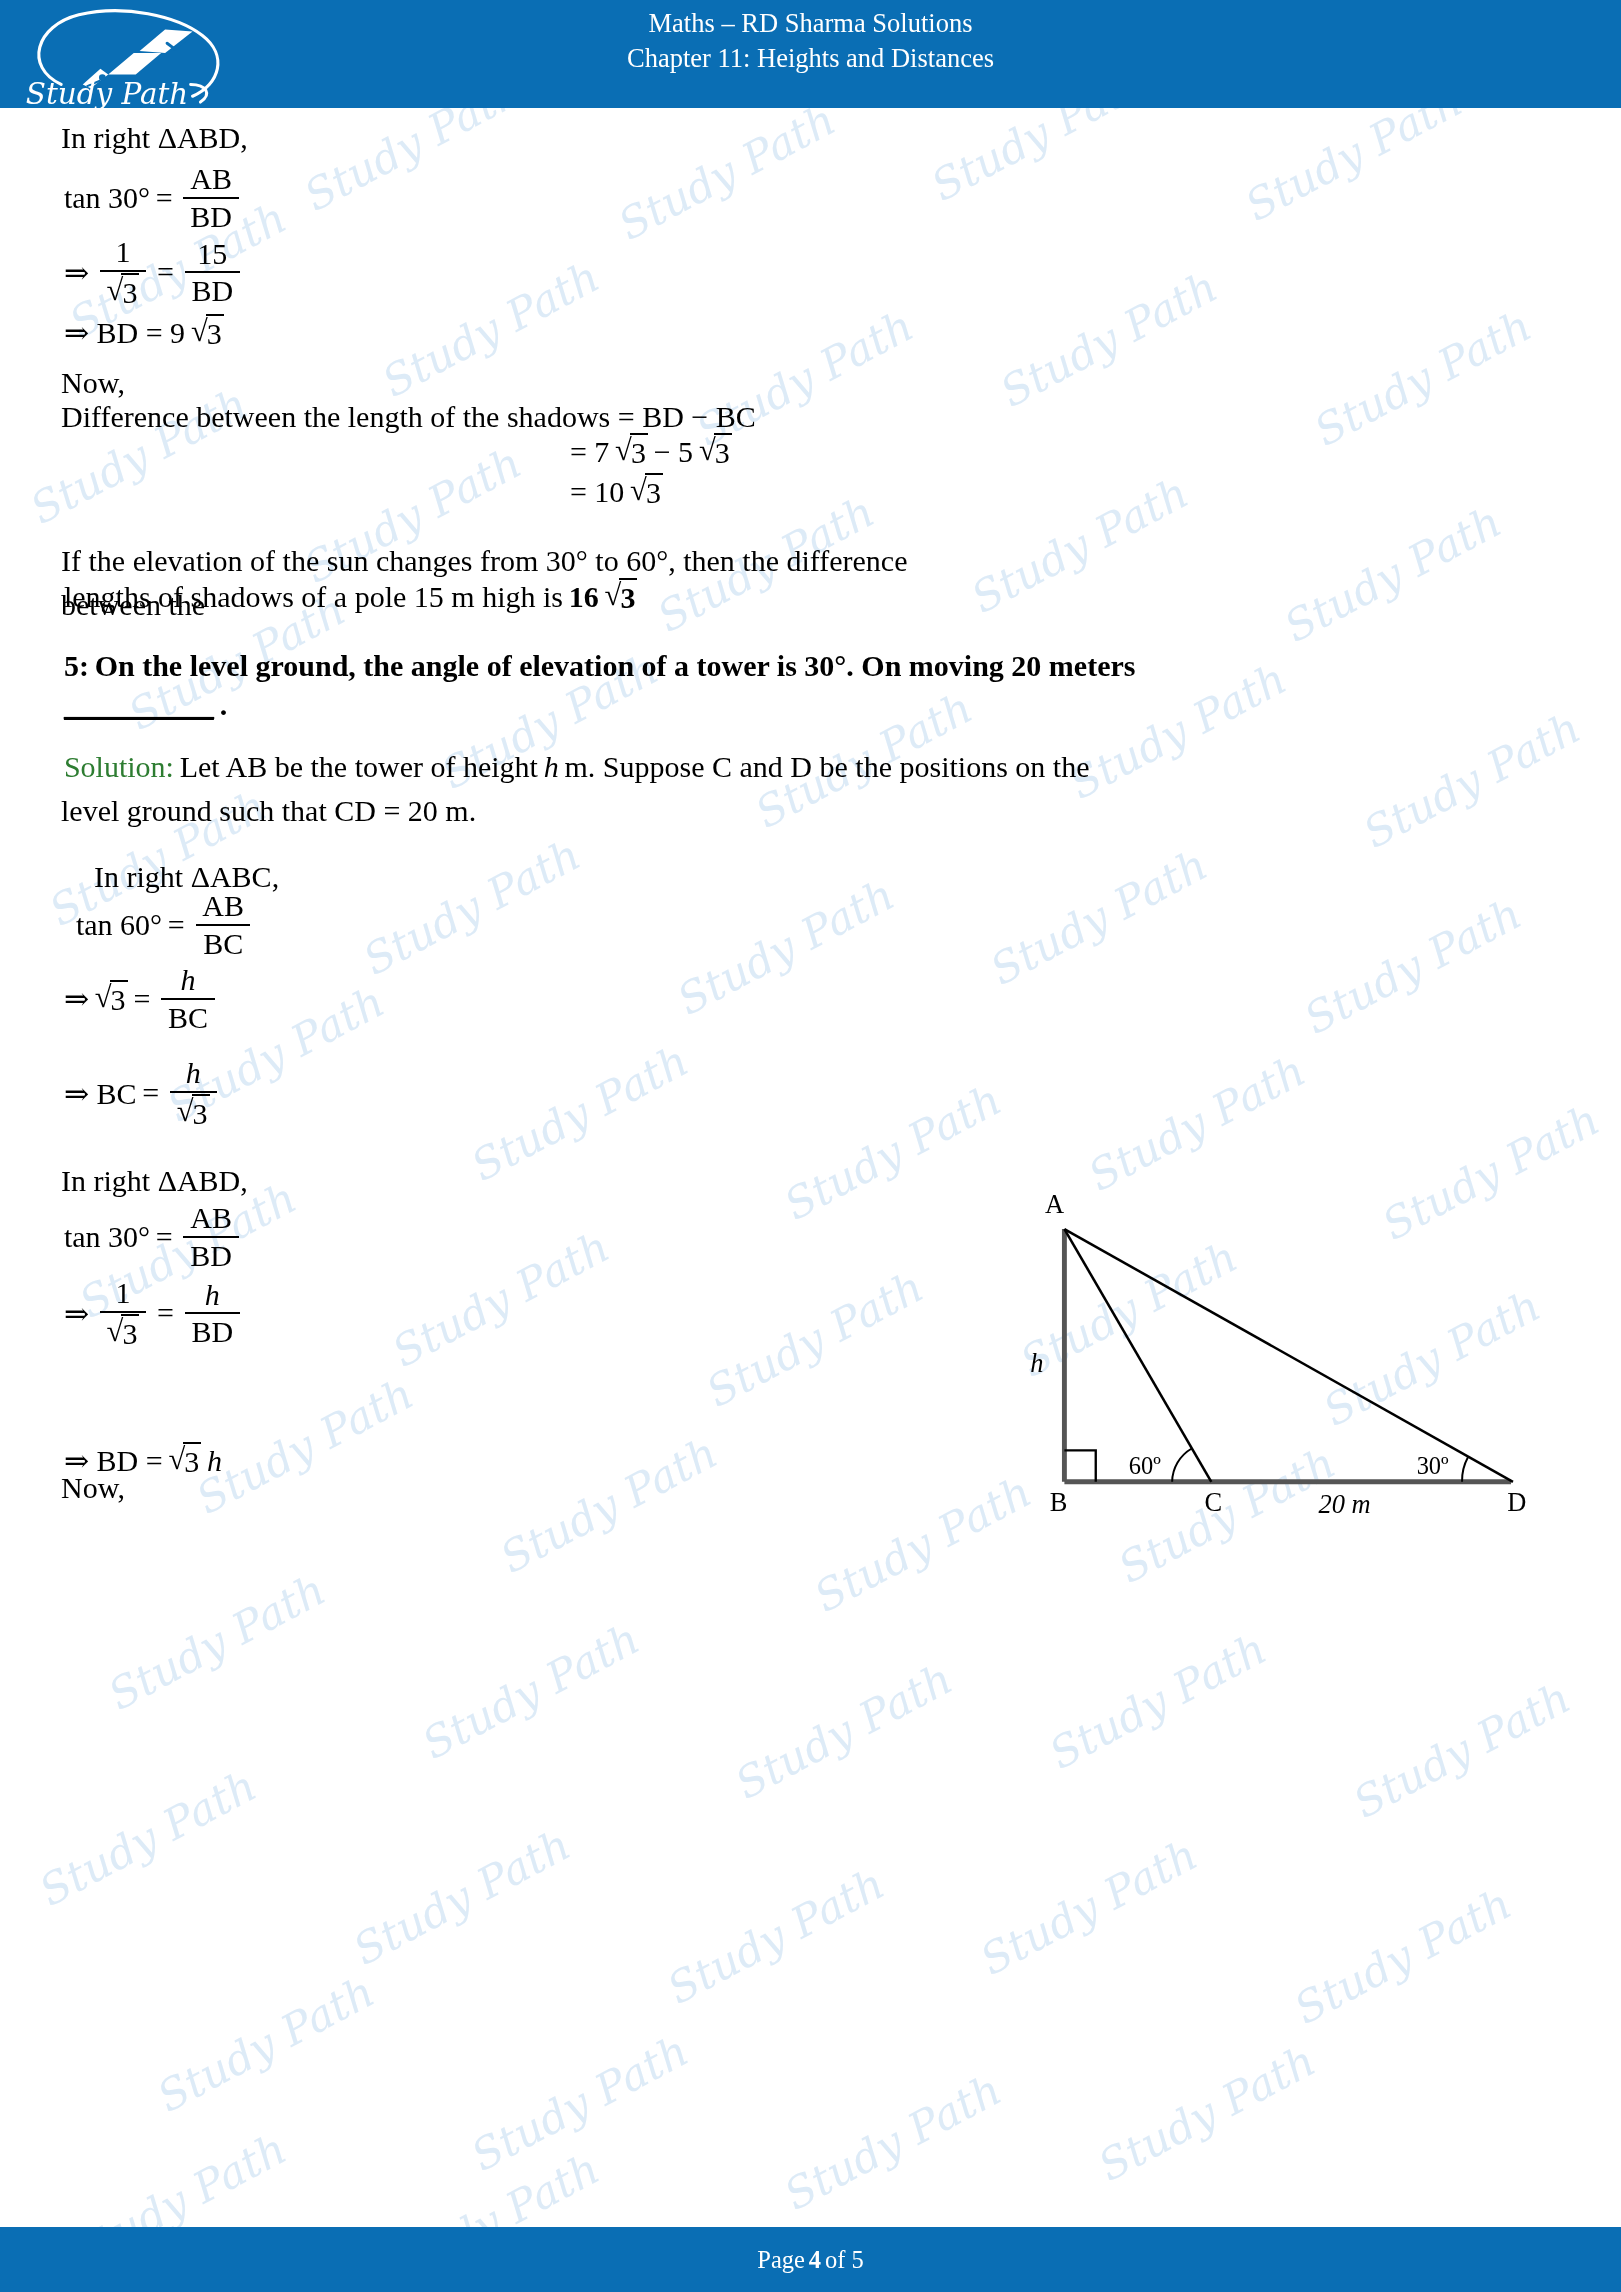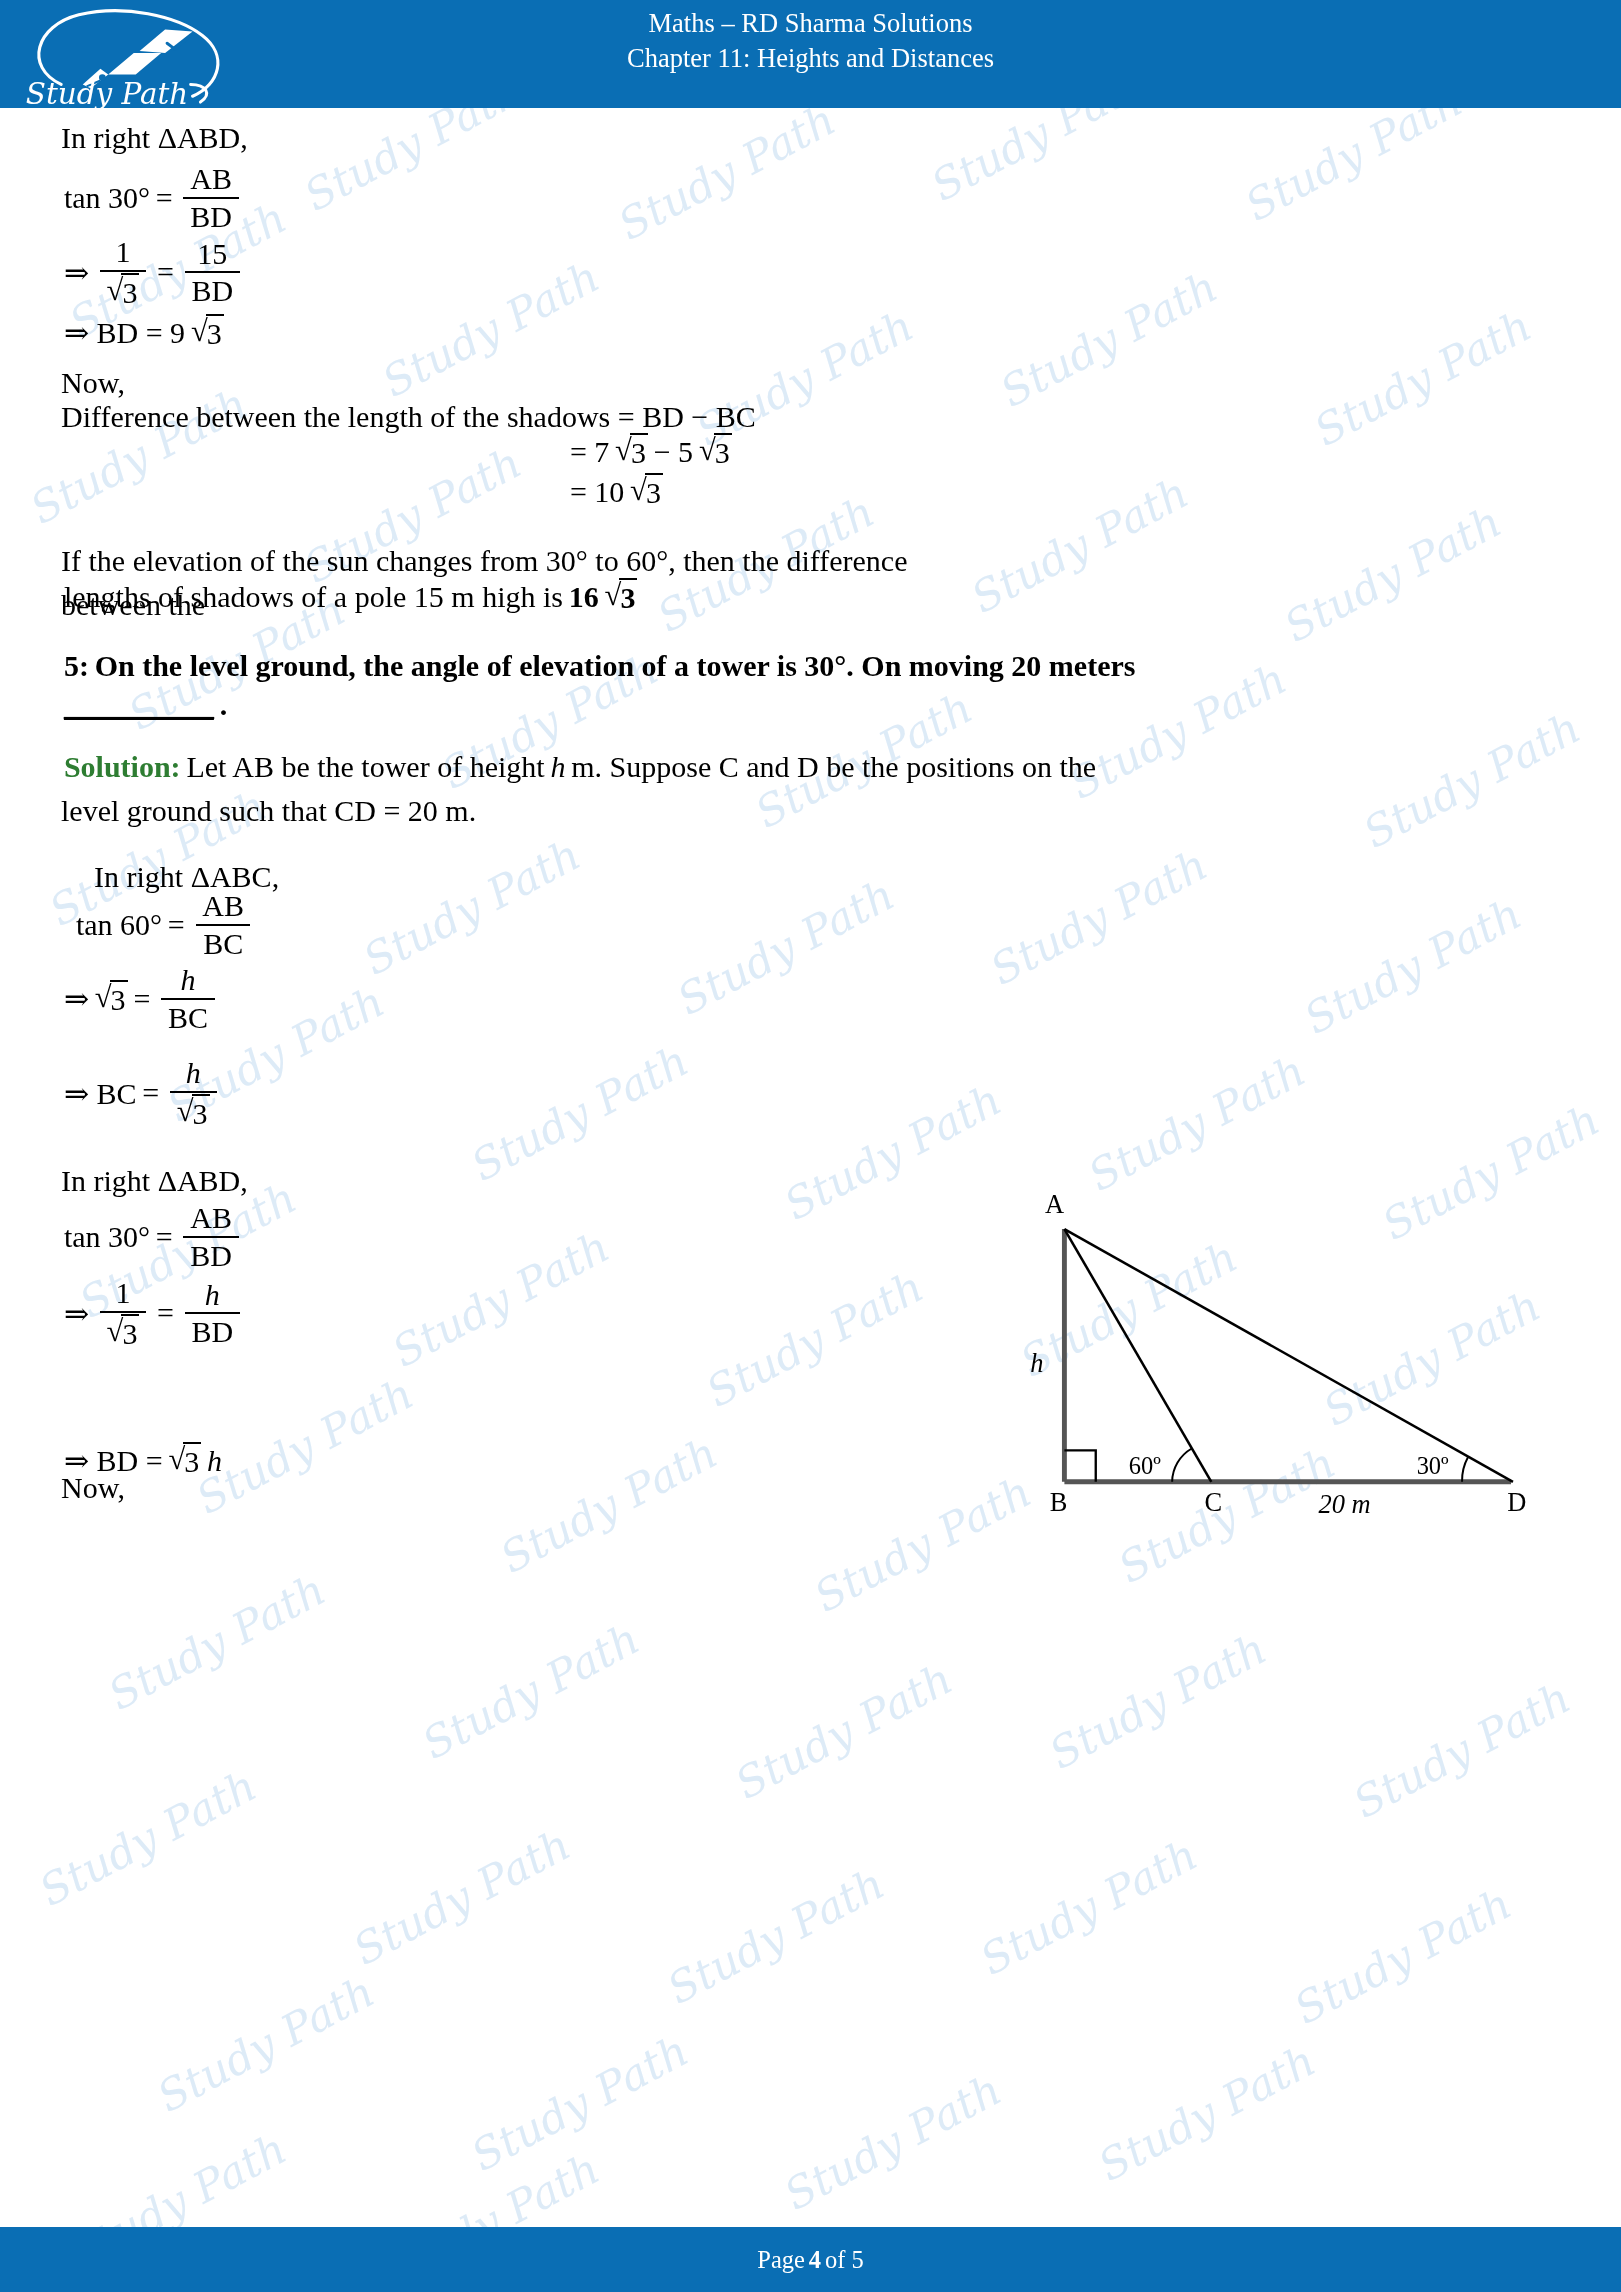--- a/index.html
+++ b/index.html
@@ -85,21 +85,21 @@
   .content {
     position: absolute;
     left: 0; top: 108px;
     width: 1621px;
     height: 2119px;
     z-index: 2;
   }
   .blk { position: absolute; }
   .txt { font-size: 30px; line-height: 1.45; }
   .bold { font-weight: bold; }
-  .green { color: #2e7d32; font-weight: bold; }
+  .green { color: #2e7d32; font-weight: normal; }
   .ital { font-style: italic; }
 
   
   .eq { display: inline-flex; align-items: center; font-size: 30px; }
   .eq > span { padding: 0 2.9px; }
   .frac {
     display: inline-flex;
     flex-direction: column;
     align-items: center;
     vertical-align: middle;

